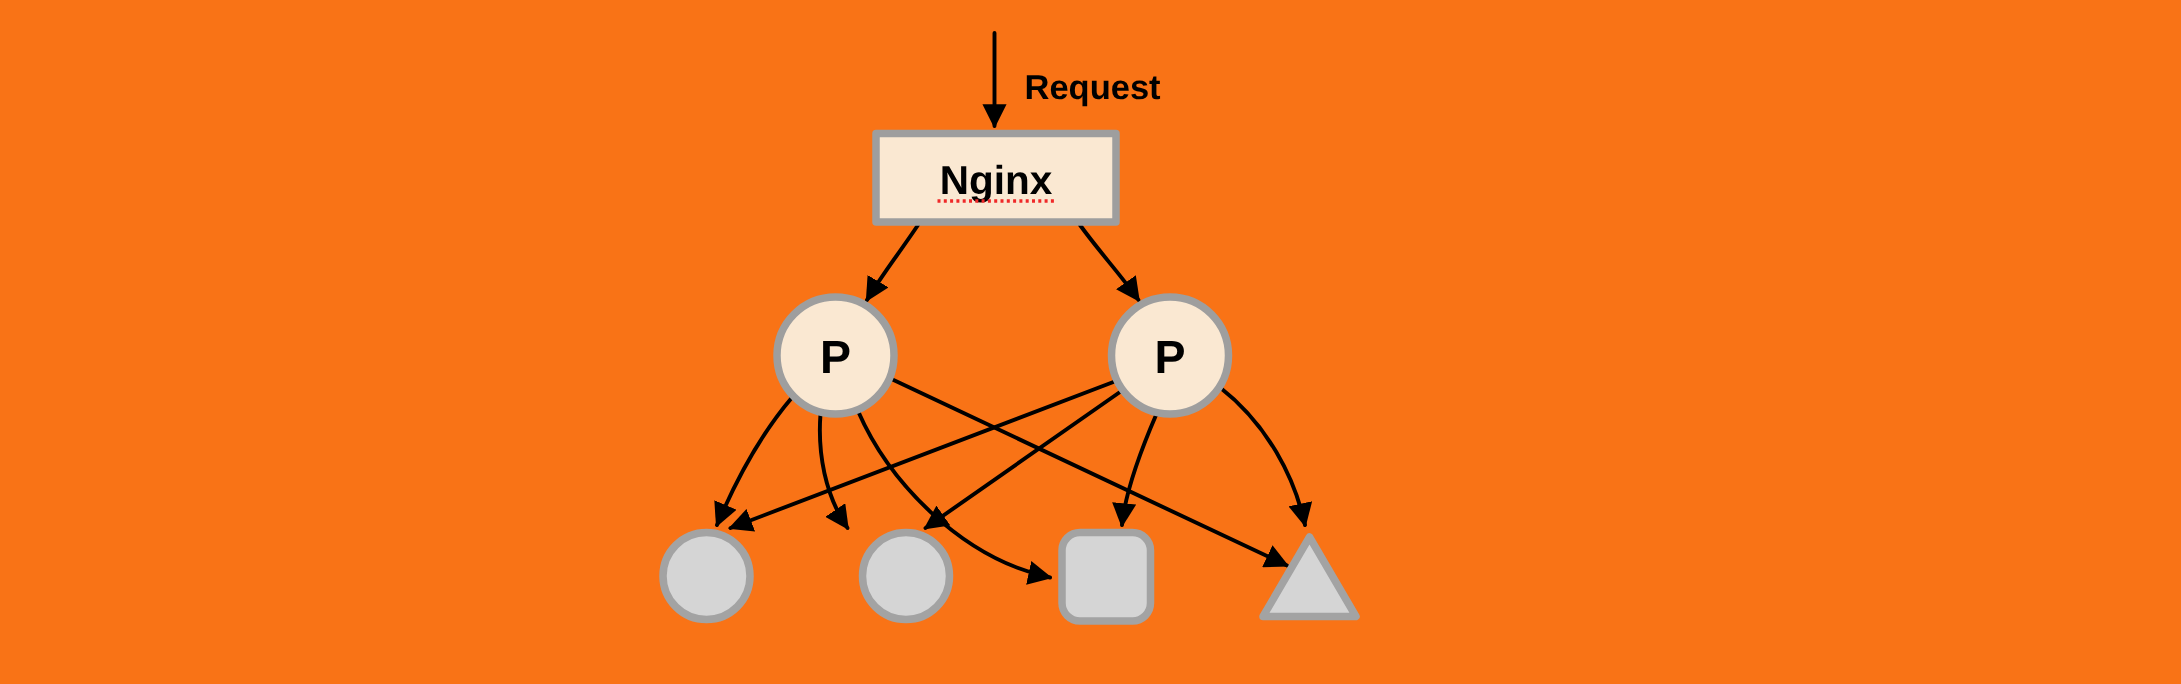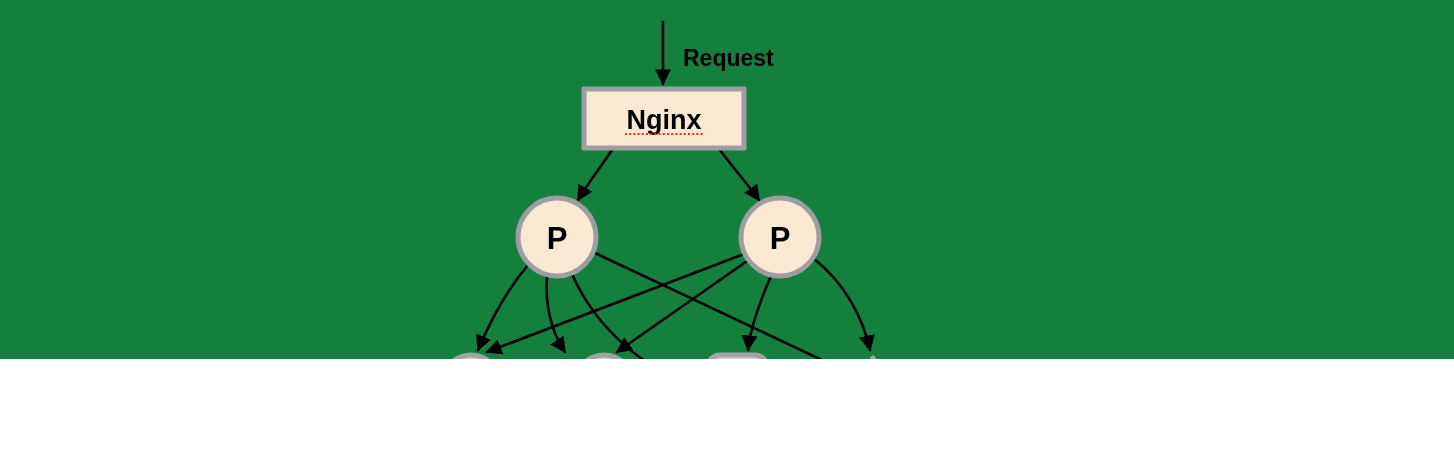--- a/index.html
+++ b/index.html
@@ -8,22 +8,22 @@
     padding: 0;
     background: #ffffff;
   }
   body {
     font-family: "Liberation Sans", sans-serif;
     -webkit-font-smoothing: antialiased;
   }
   #canvas {
     position: relative;
     width: 1454px;
-    height: 359px;
-    background: #15803d;
+    height: 456px;
+    background: #f97316;
     overflow: hidden;
   }
   svg#diagram {
     position: absolute;
     left: 0;
     top: 0;
     width: 1454px;
     height: 456px;
     display: block;
   }

